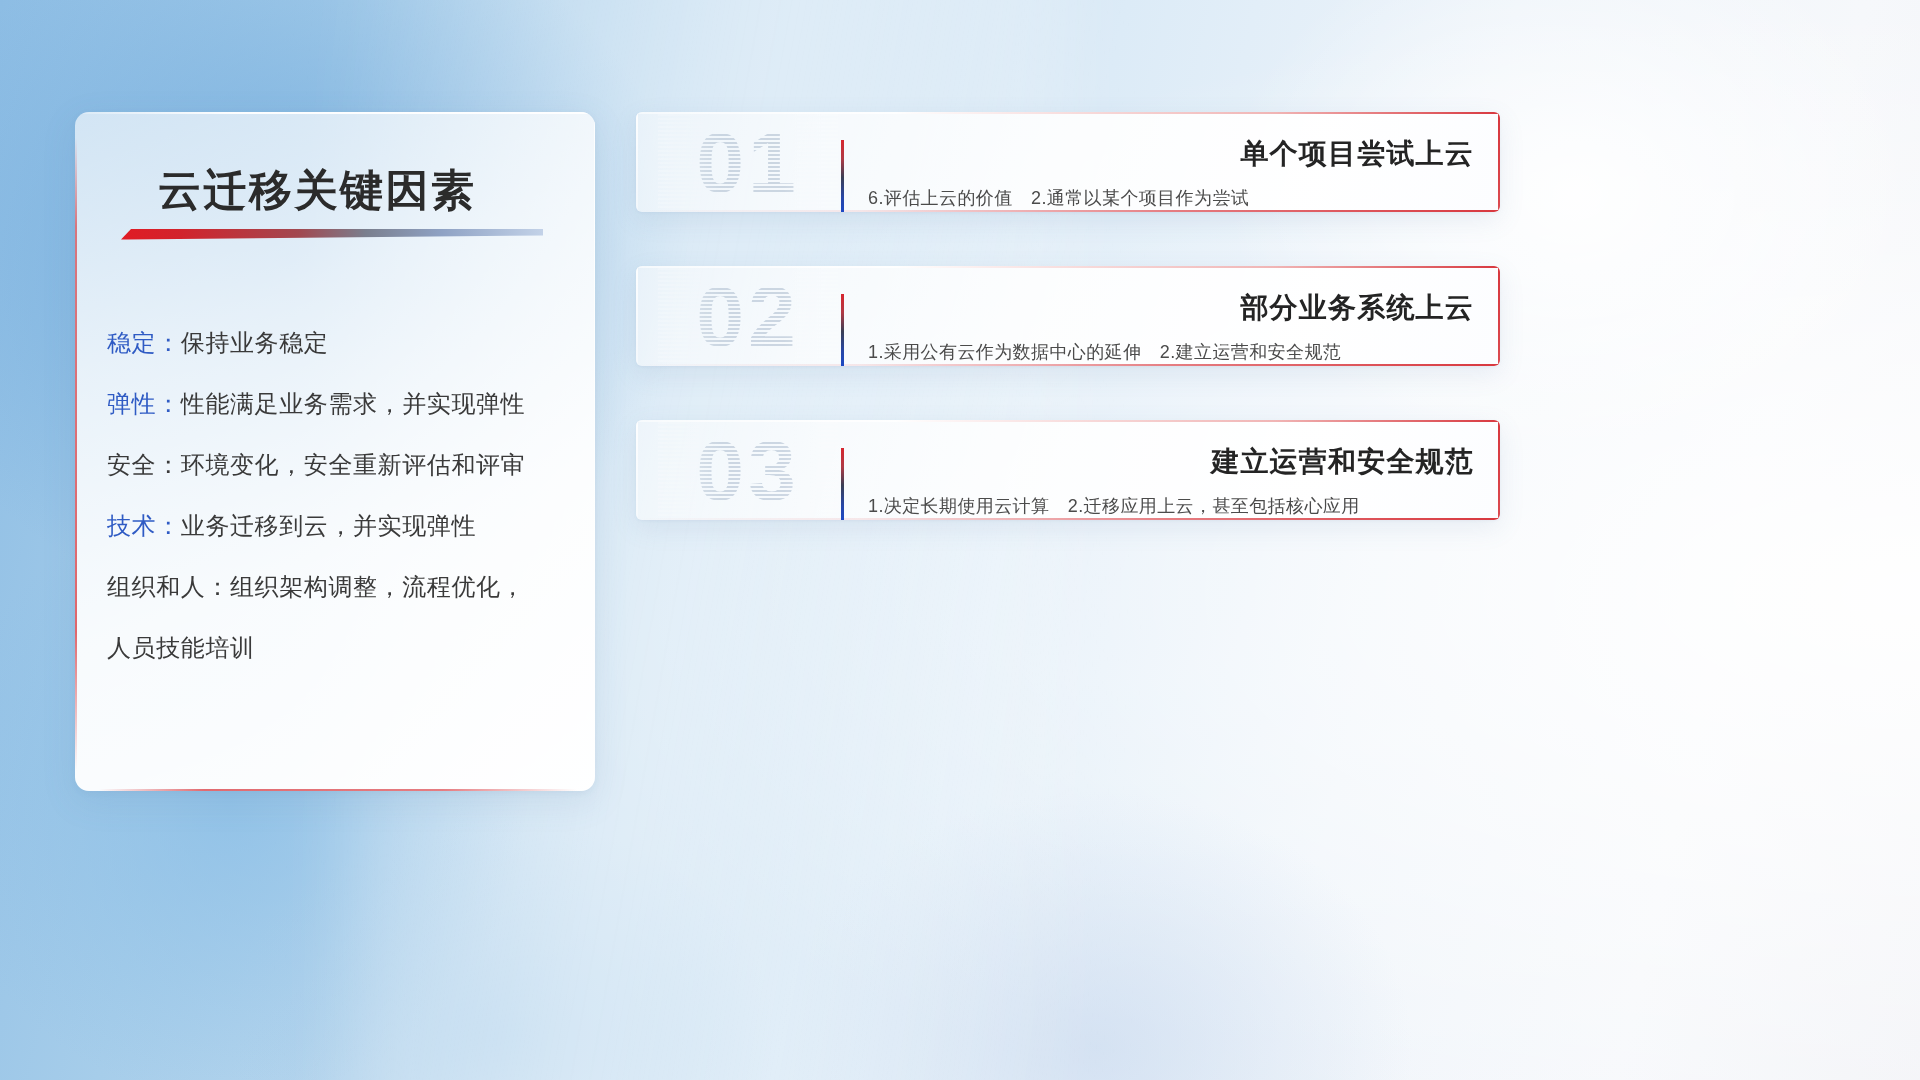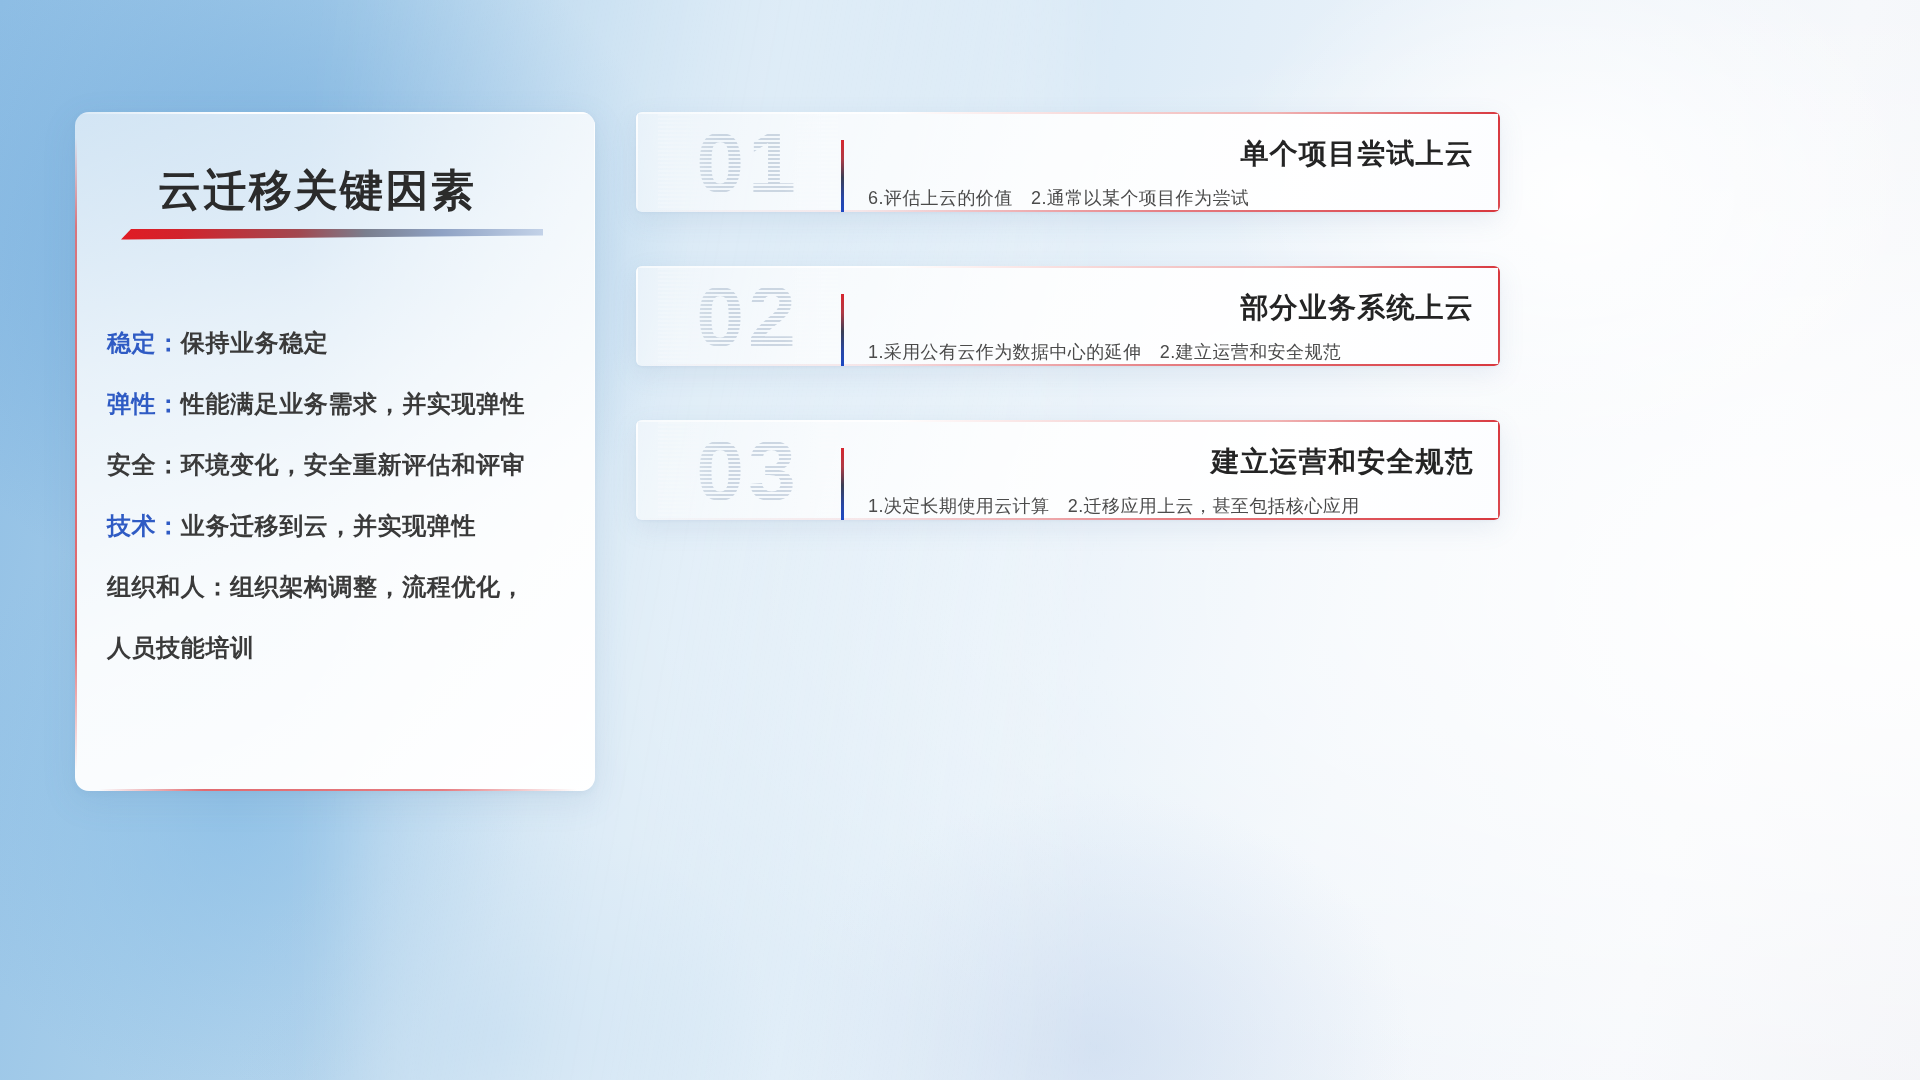--- a/index.html
+++ b/index.html
@@ -76,21 +76,21 @@
     position:absolute; left:83px; top:50px;
     font-size:43px; font-weight:700; letter-spacing:2.5px;
     color:#2b2b2b;
     white-space:nowrap;
   }
   #title-rule {
     position:absolute; left:46px; top:117px; width:422px; height:11px;
   }
 
   #factor-list {
-    position:absolute; left:32px; top:200px; right:18px;font-weight:bold;
+    position:absolute; left:32px; top:200px; right:18px;
   }
   .factor-row {
     font-size:24px; line-height:61px; color:#3a3a3a; letter-spacing:0.6px;
     white-space:nowrap;
   }
   .factor-row .k { color:#2f5bc4; }
   .factor-row .k.plain { color:#3a3a3a;margin-top:20px; }
   .factor-row .v { color:#3a3a3a; }
 
   

